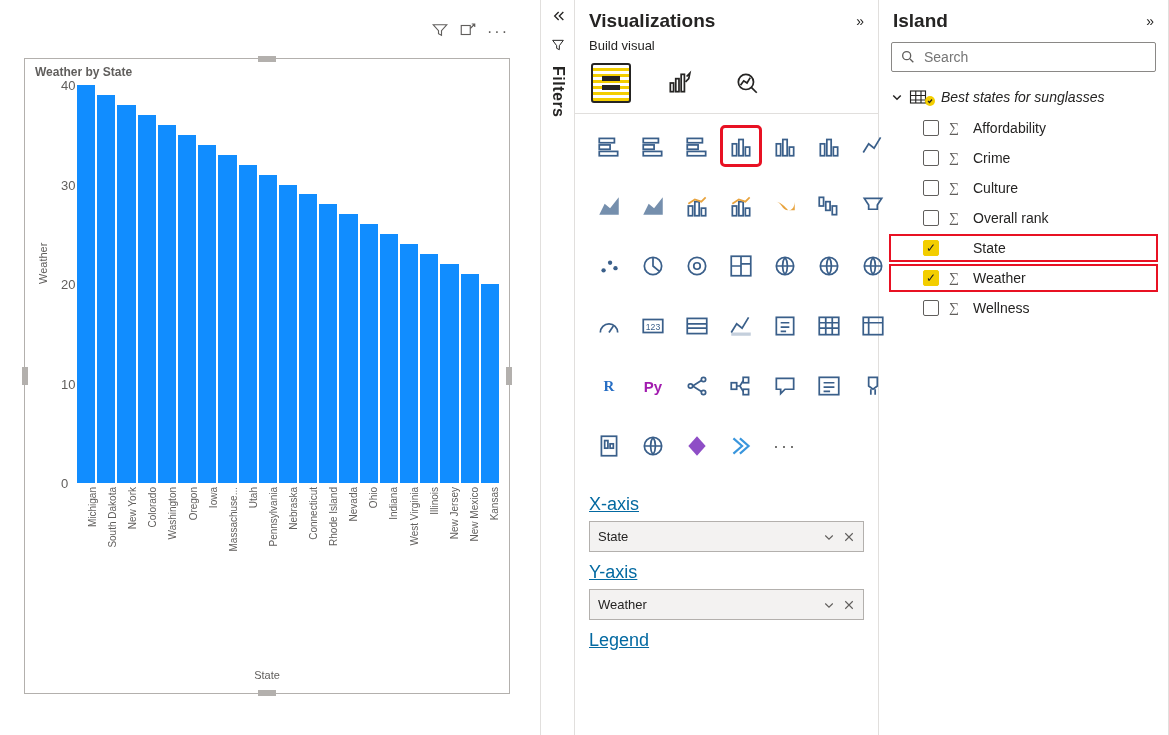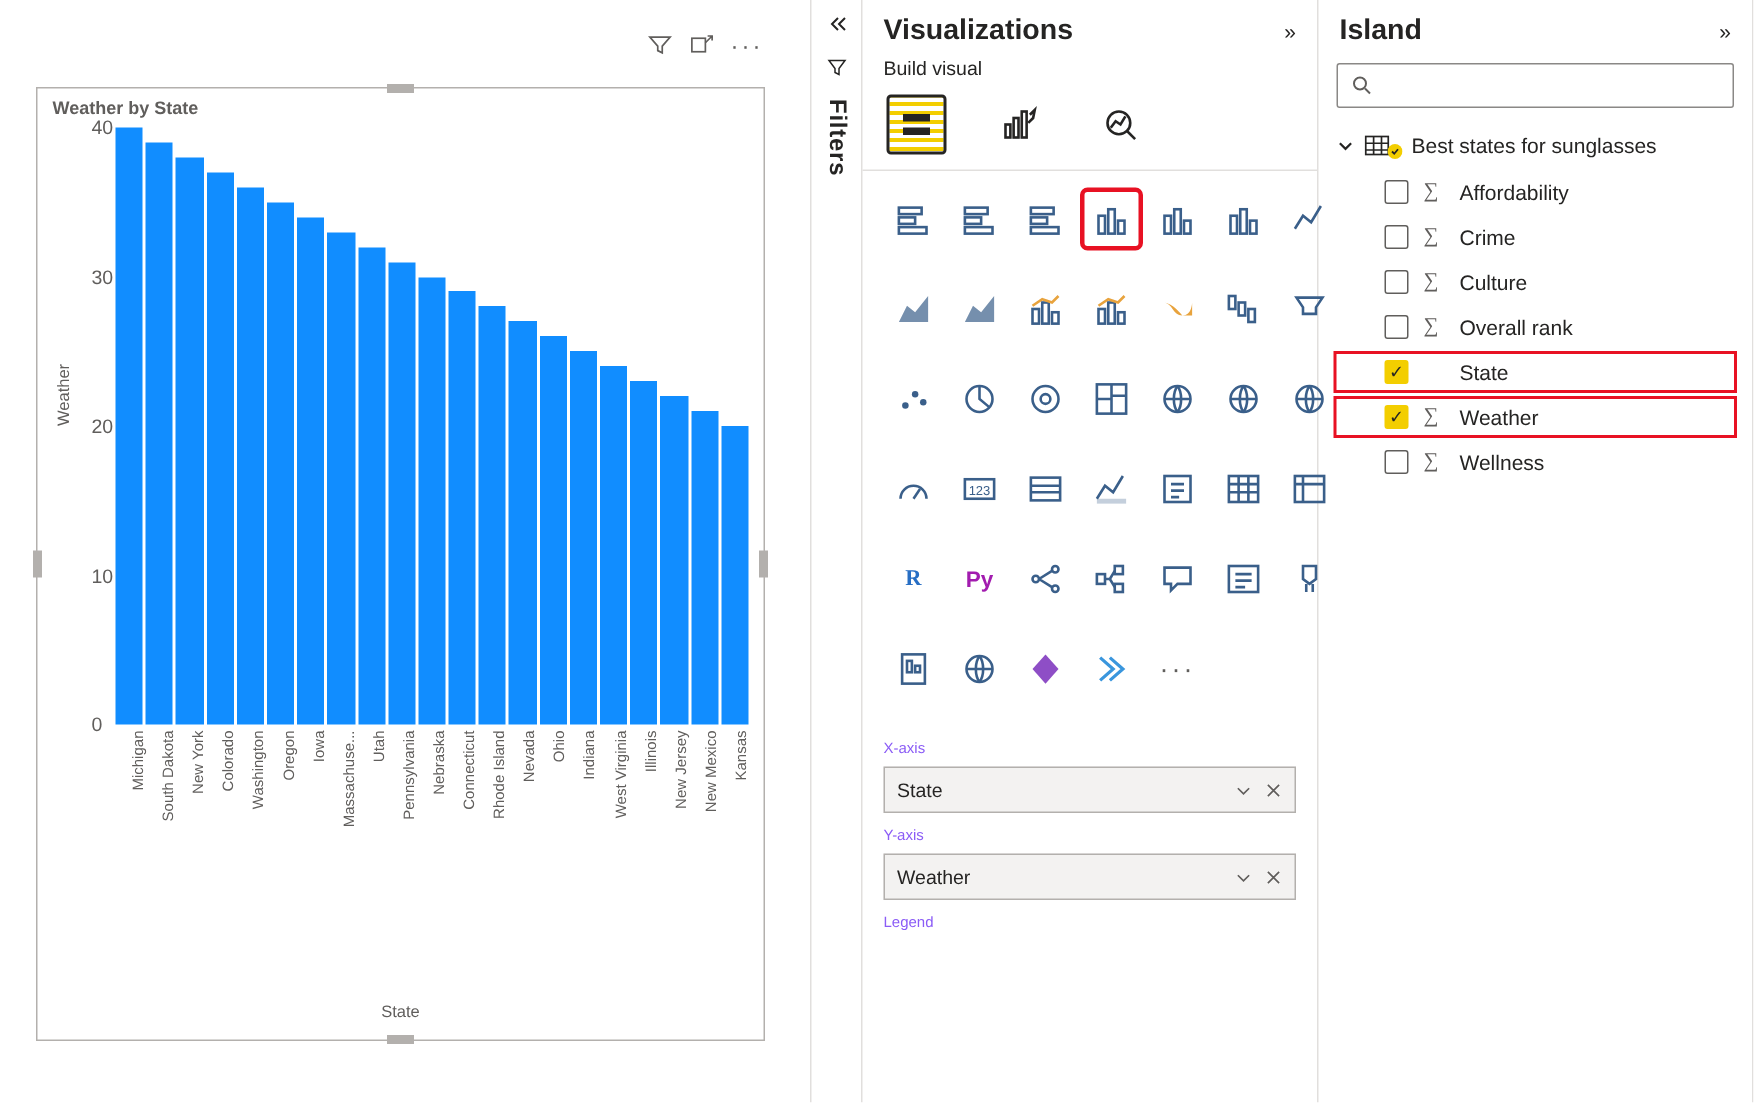--- a/index.html
+++ b/index.html
@@ -45,30 +45,30 @@
 .build-tabs { display: flex; gap: 28px; padding: 4px 16px 10px; border-bottom: 1px solid #e1dfdd; }
 .build-tab { width: 40px; height: 40px; display: flex; align-items: center; justify-content: center; border-radius: 3px; }
 .build-tab.active { border: 2px solid #252423; background: repeating-linear-gradient(0deg, #f3ce00, #f3ce00 3px, #fff 3px, #fff 6px); }
 .viz-grid { display: grid; grid-template-columns: repeat(7, 36px); grid-auto-rows: 36px; gap: 24px 8px; padding: 14px 16px; }
 .viz-item { display: flex; align-items: center; justify-content: center; border-radius: 2px; cursor: pointer; }
 .viz-item svg { width: 26px; height: 26px; }
 .viz-item.highlight { outline: 3px solid #e81123; outline-offset: 0; }
 .viz-item.text { font-size: 15px; font-weight: 700; color: #a21caf; }
 .viz-item.text.r { color: #276ec4; font-family: serif; }
 .field-wells { padding: 6px 14px; overflow-y: auto; }
-.well-label { font-size: 10px; color: #8b5cf6; margin: 10px 0 6px; }
+.well-label { font-size: 18px; color: #0369a1; margin: 10px 0 6px; text-decoration: underline; }
 .well { border: 1px solid #b3b0ad; background: #f3f2f1; padding: 7px 8px; display: flex; align-items: center; justify-content: space-between; font-size: 13px; }
 .well.empty { background: #fff; color: #a19f9d; }
 .well-actions { display: flex; gap: 8px; color: #605e5c; }
 .well-actions svg { width: 12px; height: 12px; stroke: #605e5c; fill: none; }
 
 
 .search-box { margin: 6px 12px 10px; border: 1px solid #8a8886; border-radius: 2px; display: flex; align-items: center; padding: 6px 8px; gap: 8px; }
 .search-box input { border: none; outline: none; flex: 1; font-size: 14px; background: transparent; }
-.table-row { display: flex; align-items: center; gap: 6px; padding: 6px 12px; font-size: 14px; cursor: pointer; }
+.table-row { display: flex; align-items: center; gap: 6px; padding: 6px 12px; font-size: 14px; cursor: pointer; font-style: italic; }
 .table-row .chev { width: 12px; }
 .field-row { display: flex; align-items: center; gap: 10px; padding: 6px 6px 6px 34px; font-size: 14px; cursor: pointer; }
 .chk { width: 16px; height: 16px; border: 1px solid #605e5c; border-radius: 2px; display: inline-flex; align-items: center; justify-content: center; background: #fff; }
 .chk.checked { background: #f3ce00; border-color: #f3ce00; }
 .chk.checked::after { content: "✓"; font-size: 12px; color: #252423; line-height: 1; }
 .sigma { font-family: "Segoe UI Symbol", serif; font-size: 14px; color: #605e5c; width: 14px; display: inline-block; }
 .hl-red { outline: 2px solid #e81123; outline-offset: -2px; }
 .field-box { margin: 2px 10px; padding: 0; }
 </style>
 </head>
@@ -505,20 +505,21 @@
   <div class="panel fields">
     <div class="panel-header">
       <div class="panel-title">Island</div>
       <span class="expand-ico">»</span>
     </div>
     <div class="search-box">
       <svg width="16" height="16" viewBox="0 0 24 24" fill="none" stroke="#605e5c" stroke-width="2">
           <circle cx="10" cy="10" r="6"></circle>
           <path d="M15 15l5 5"></path>
         </svg>
+      <input type="text" placeholder="Search" style="">
     </div>
     <div class="table-row">
       <svg class="chev" viewBox="0 0 16 16" width="12" height="12" fill="none" stroke="#252423" stroke-width="2">
           <path d="M3 6l5 5 5-5"></path>
         </svg>
       <svg width="18" height="16" viewBox="0 0 24 20" fill="none" stroke="#252423" stroke-width="1.5">
           <rect x="2" y="2" width="20" height="16"></rect>
           <path d="M2 8h20M2 14h20M9 2v16M16 2v16"></path>
         </svg>
       <svg width="10" height="10" viewBox="0 0 10 10" style="margin-left:-8px;margin-top:8px">

